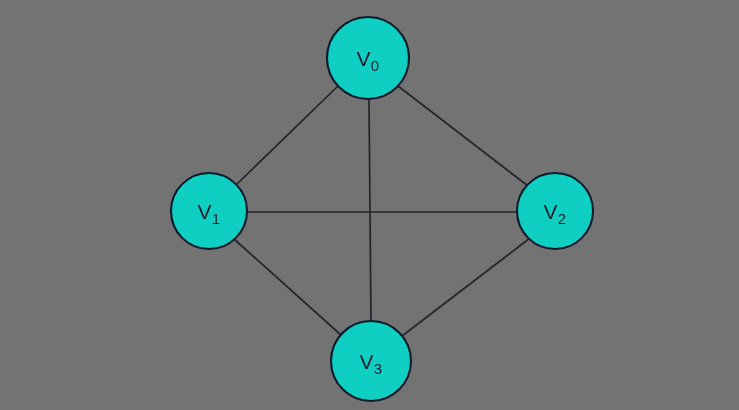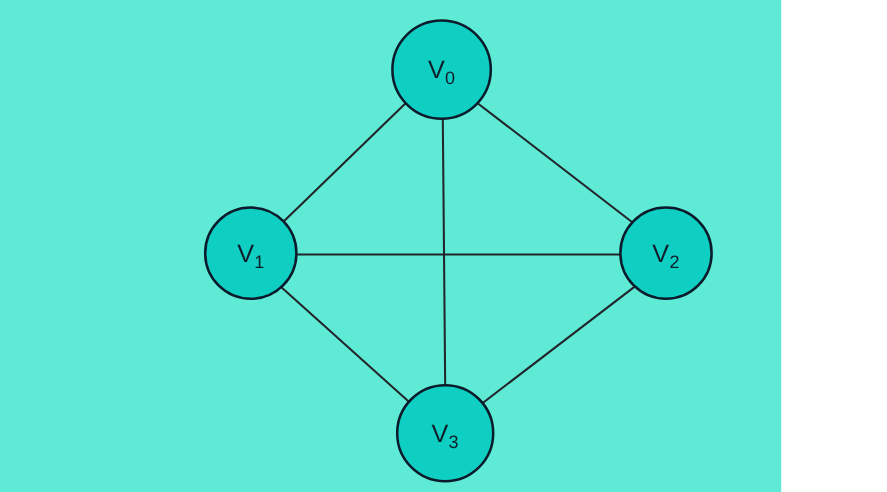--- a/index.html
+++ b/index.html
@@ -42,21 +42,21 @@
     dominant-baseline: central;
     letter-spacing: 0.2px;
   }
   .graph-node-sub {
     font-size: 15px;
   }
 </style>
 </head>
 <body>
 
-<div id="canvas" style="background: #5eead4; width: 651px; height: 410px;">
+<div id="canvas" style="background: #737373; width: 739px; height: 410px;">
   <svg id="graph-svg" viewBox="0 0 739 410">
 
     <g>
       <line class="graph-edge" x1="338" y1="86" x2="237" y2="184" stroke="#22252b" stroke-width="1.7"></line>
       <line class="graph-edge" x1="398" y1="86" x2="528" y2="186" stroke="#22252b" stroke-width="1.7"></line>
       <line class="graph-edge" x1="369" y1="99" x2="371" y2="321" stroke="#22252b" stroke-width="1.7"></line>
       <line class="graph-edge" x1="247" y1="212" x2="517" y2="212" stroke="#22252b" stroke-width="1.7"></line>
       <line class="graph-edge" x1="234" y1="239" x2="341" y2="335" stroke="#22252b" stroke-width="1.7"></line>
       <line class="graph-edge" x1="530" y1="238" x2="402" y2="336" stroke="#22252b" stroke-width="1.7"></line>
     </g>

